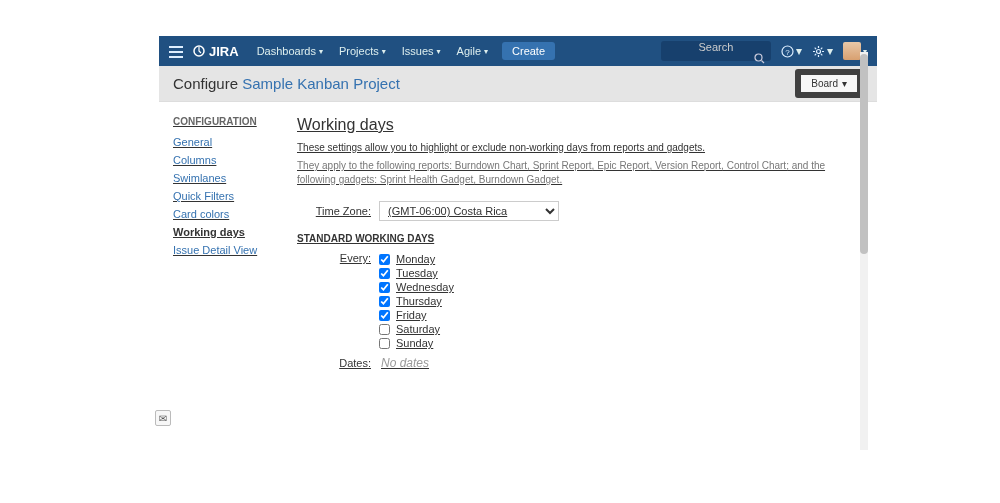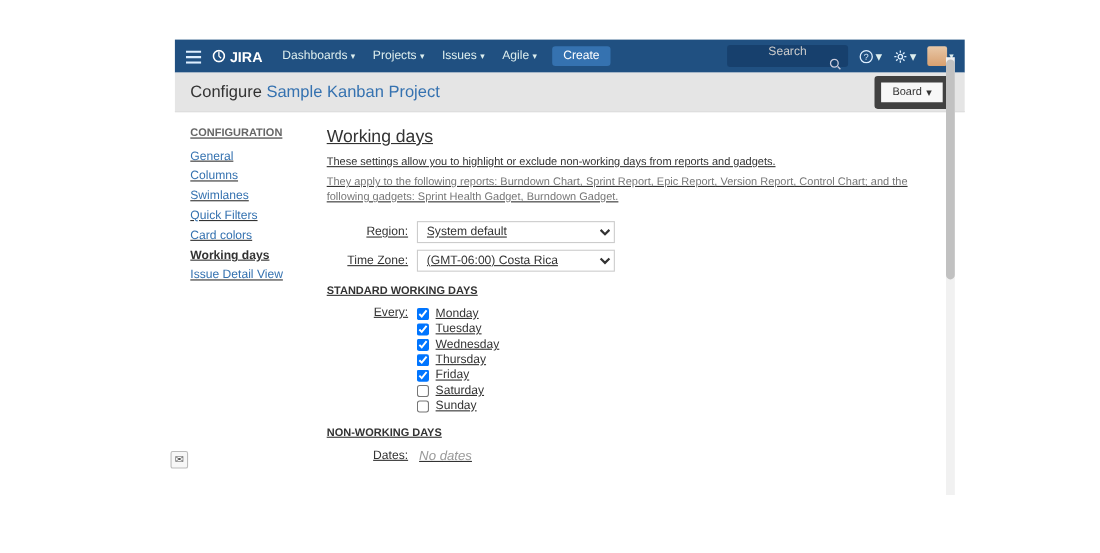--- a/index.html
+++ b/index.html
@@ -126,24 +126,20 @@
         <div class="side-link">Card colors</div>
         <div class="side-link active">Working days</div>
         <div class="side-link">Issue Detail View</div>
       </div>
     <div class="main">
       <h1>Working days</h1>
       <div class="intro">These settings allow you to highlight or exclude non-working days from reports and gadgets.</div>
       <div class="subintro">They apply to the following reports: Burndown Chart, Sprint Report, Epic Report, Version Report, Control Chart; and the following gadgets: Sprint Health Gadget, Burndown Gadget.</div>
 
       <div class="row">
-        <div class="row-label">Region:</div>
-        <select class="select"><option>System default</option></select>
-      </div>
-      <div class="row">
         <div class="row-label">Time Zone:</div>
         <select class="select"><option>(GMT-06:00) Costa Rica</option></select>
       </div>
 
       <div class="sect">STANDARD WORKING DAYS</div>
       <div class="row" style="align-items:flex-start;">
         <div class="row-label">Every:</div>
         <div class="days" style="margin-left:0;">
             <label class="day">
               <input type="checkbox" checked="" style="">
@@ -169,21 +165,20 @@
               <input type="checkbox" style="">
               <span>Saturday</span>
             </label>
             <label class="day">
               <input type="checkbox" style="">
               <span>Sunday</span>
             </label>
           </div>
       </div>
 
-      <div class="sect">NON-WORKING DAYS</div>
       <div class="row">
         <div class="row-label">Dates:</div>
         <span class="nodate">No dates</span>
       </div>
     </div>
   </div>
 
   <div class="feedback">✉</div>
 </div>
 

